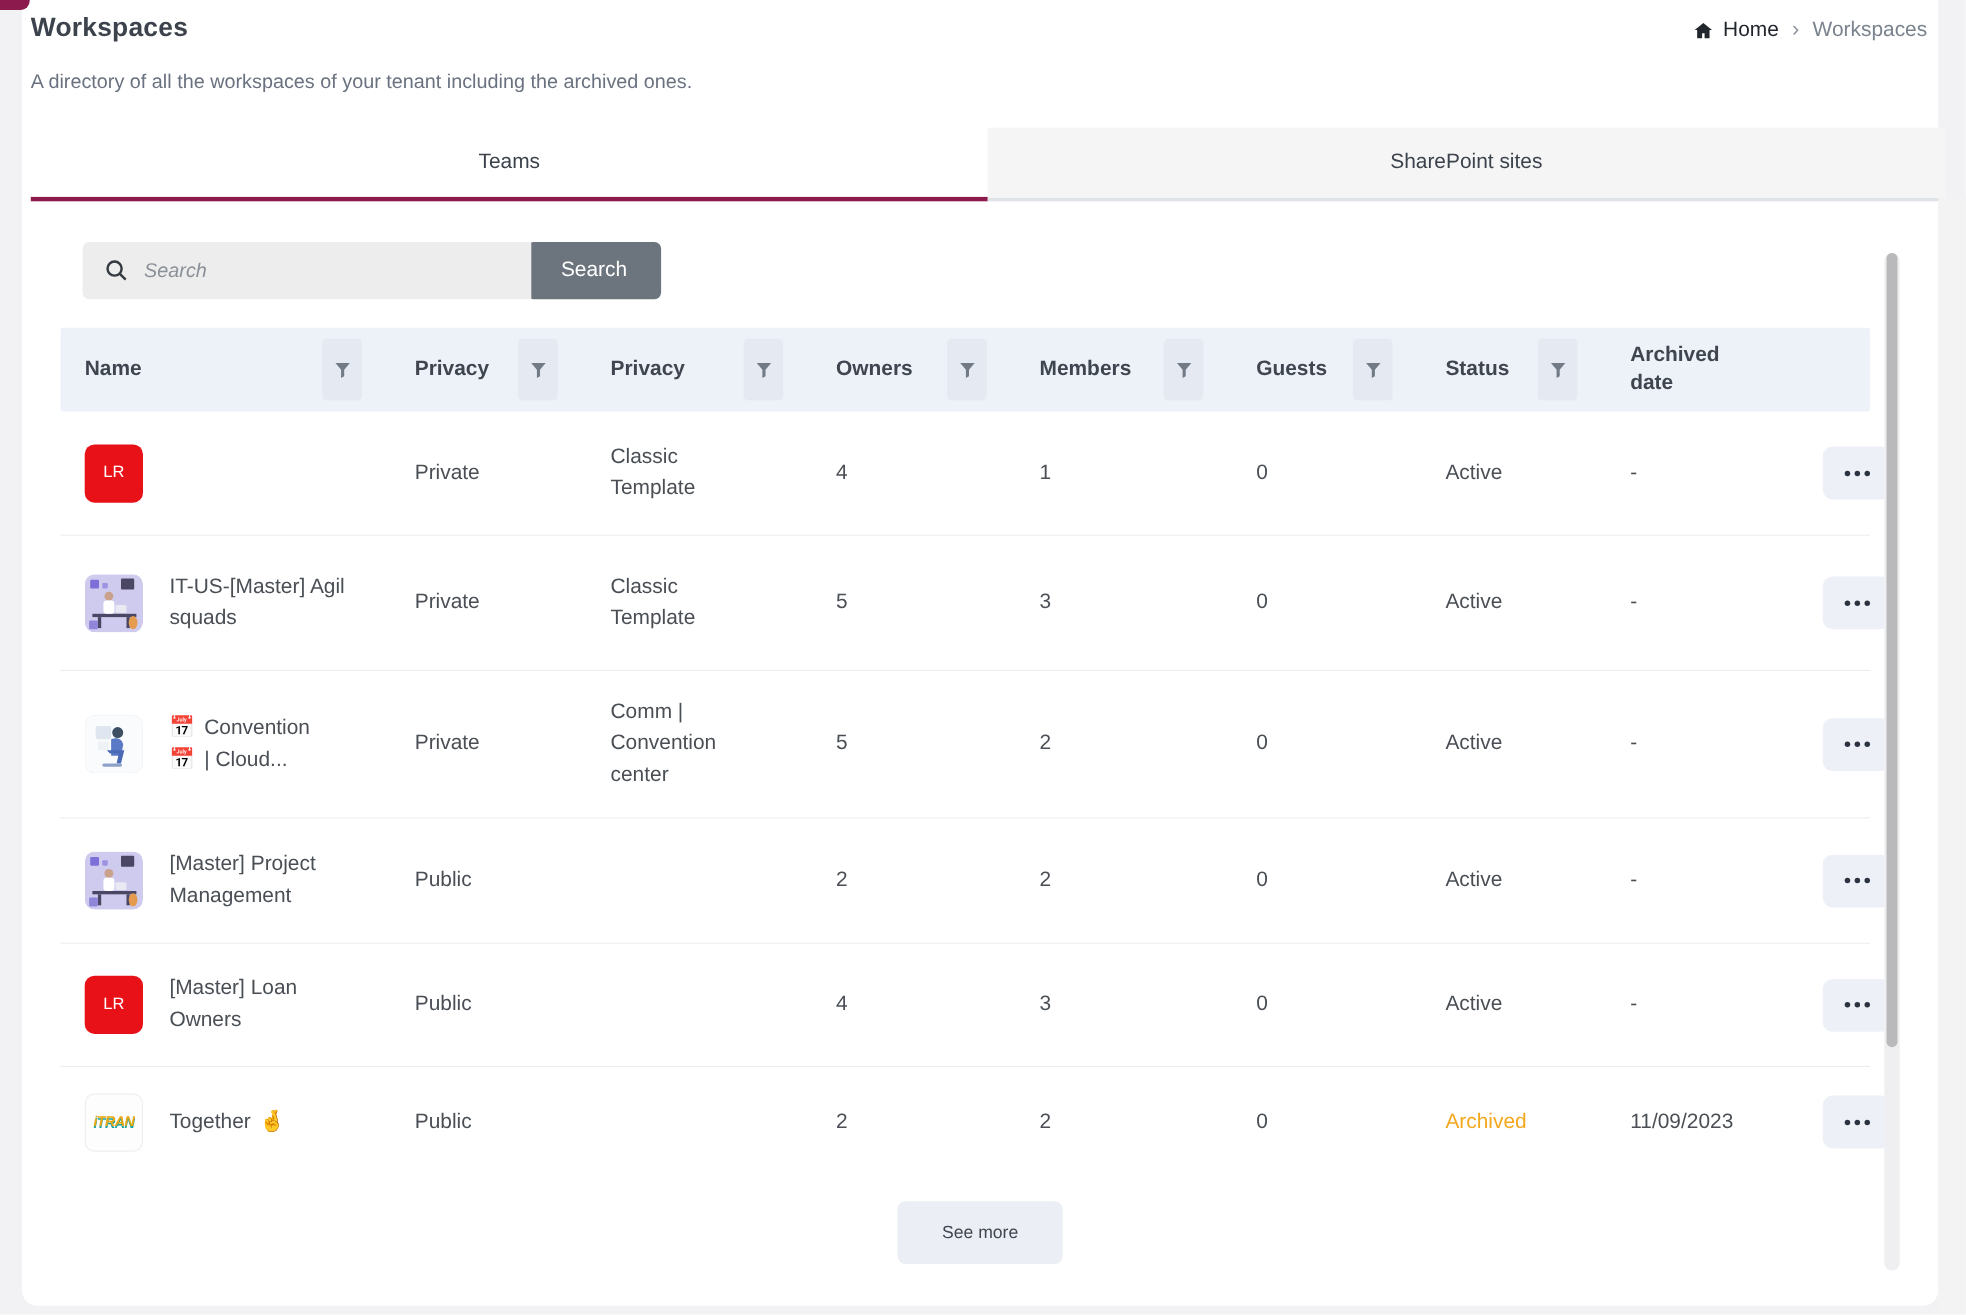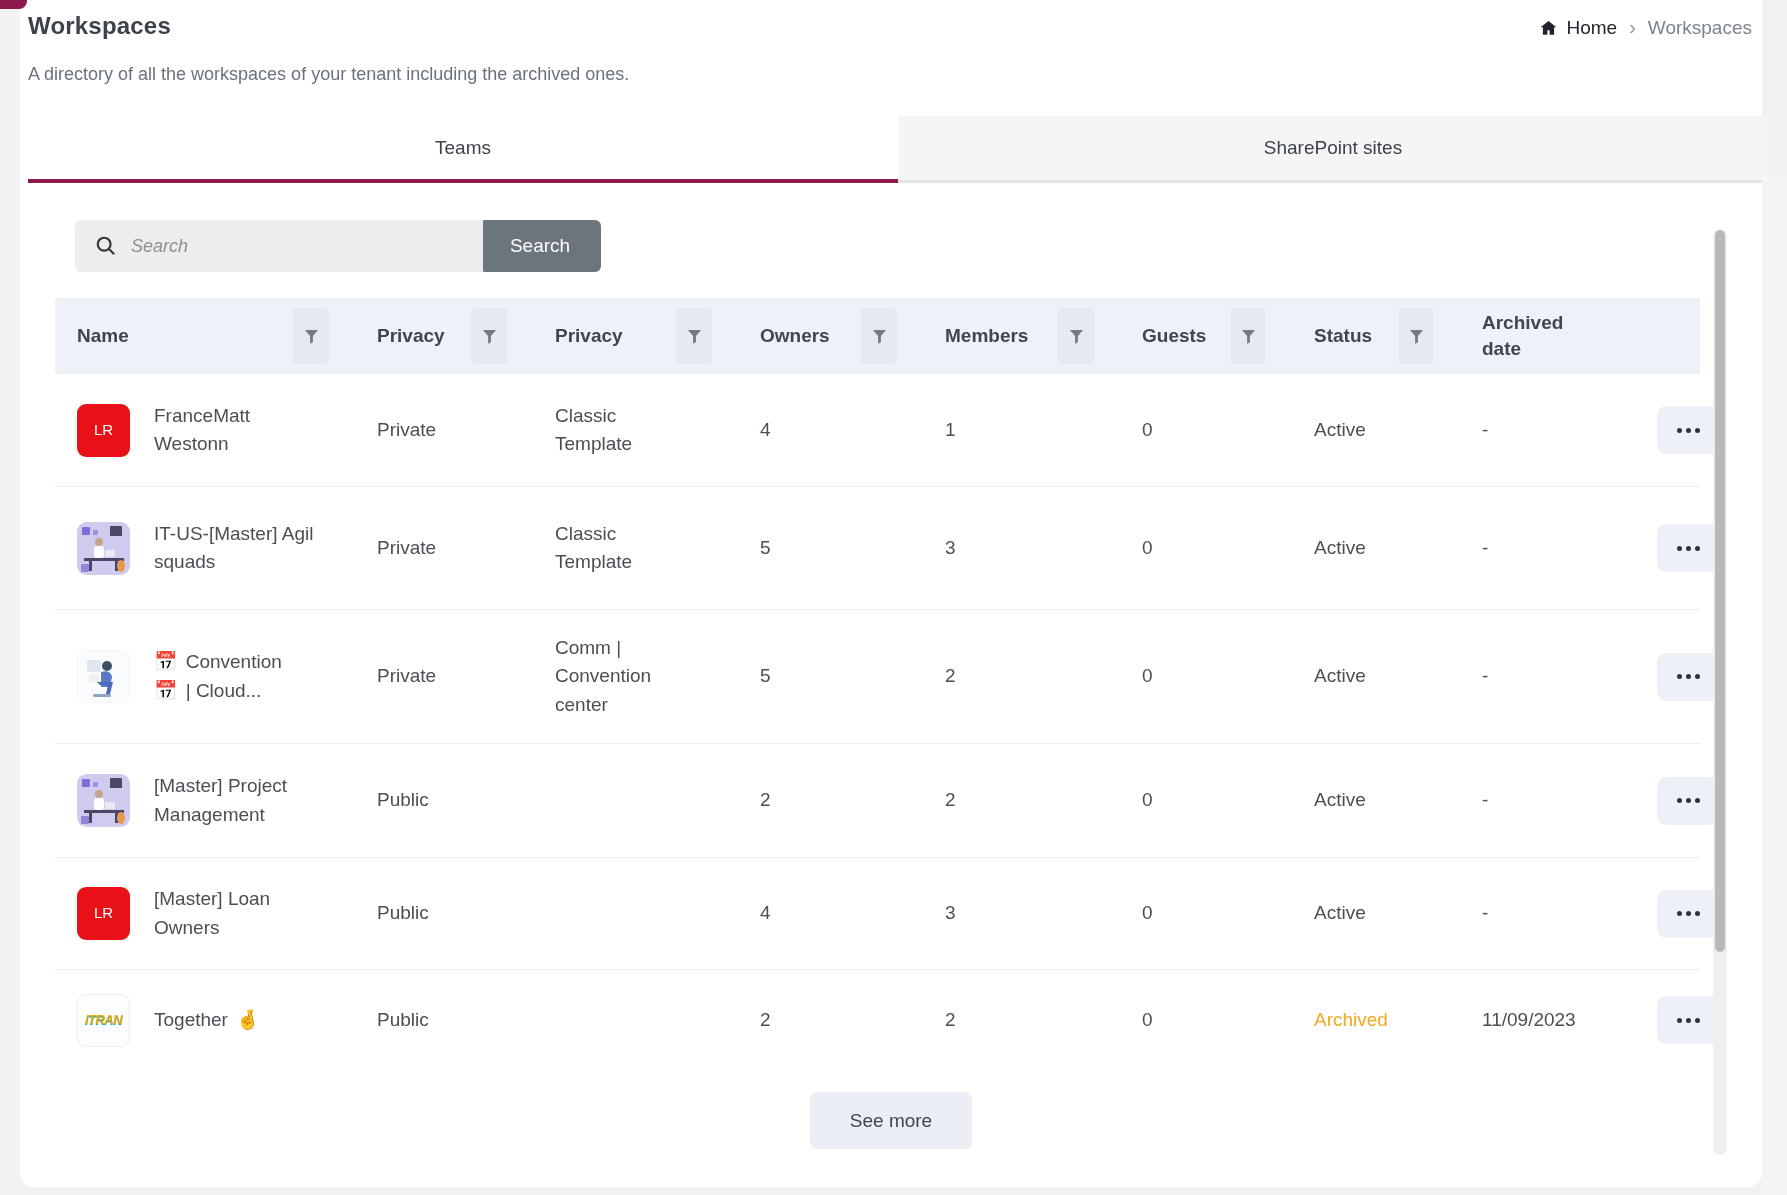--- a/index.html
+++ b/index.html
@@ -122,21 +122,21 @@
   .actions-cell { display:flex; justify-content:flex-end; padding-right:4px; }
   .dots-btn {
     width:62px; height:48px; background:#edf0f6; border:none; border-radius:9px;
     display:flex; align-items:center; justify-content:center; gap:4px; cursor:pointer;
   }
   .dots-btn i { width:5px; height:5px; border-radius:50%; background:#2c3340; }
   
   .see-more-wrap { display:flex; justify-content:center; margin-top:22px; }
   .see-more {
     height:57px; padding:0 40px; background:#ebeef4; color:#3f4650; border:none;
-    border-radius:7px; font-size:19px; cursor:pointer; font-family:"Liberation Sans", sans-serif;
+    border-radius:7px; font-size:16px; cursor:pointer; font-family:"Liberation Sans", sans-serif;
   }
   
   .table-scroll-track {
     position:absolute; left:1693px; top:230px; width:14px; height:925px;
     background:#efeff1; border-radius:7px;
   }
   .table-scroll-thumb {
     position:absolute; left:2px; top:0; width:10px; height:78%;
     background:#b9b9bb; border-radius:5px;
   }
@@ -247,21 +247,20 @@
         </div>
       <div class="th no-filter">
           <span class="label narrow">Archived date</span>
         </div>
       <div class="th no-filter"></div>
     </div>
 
     <div class="row row-h1">
       <div class="cell name-cell">
         <span class="avatar red">LR</span>
-        <span class="name-text">FranceMatt Westonn</span>
       </div>
       <div class="cell">Private</div>
       <div class="cell" style="max-width:160px;">Classic Template</div>
       <div class="cell">4</div>
       <div class="cell">1</div>
       <div class="cell">0</div>
       <div class="cell">Active</div>
       <div class="cell">-</div>
       <div class="cell actions-cell">
           <button class="dots-btn">

